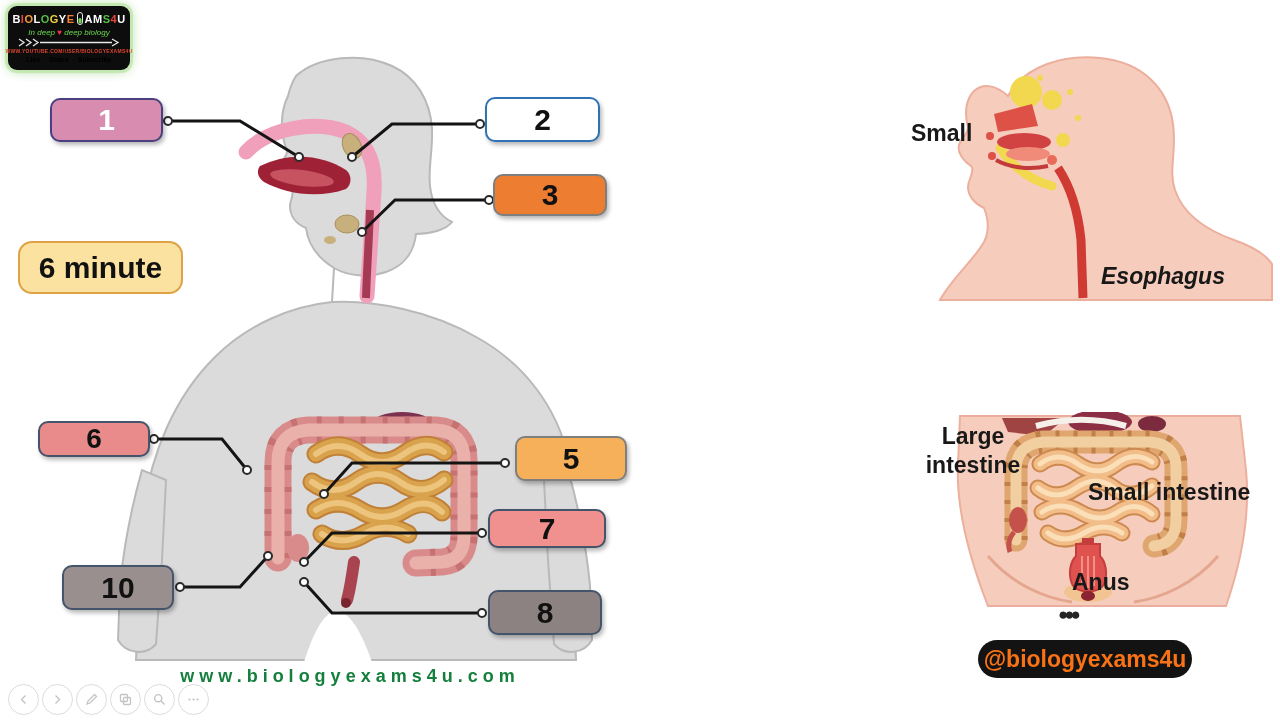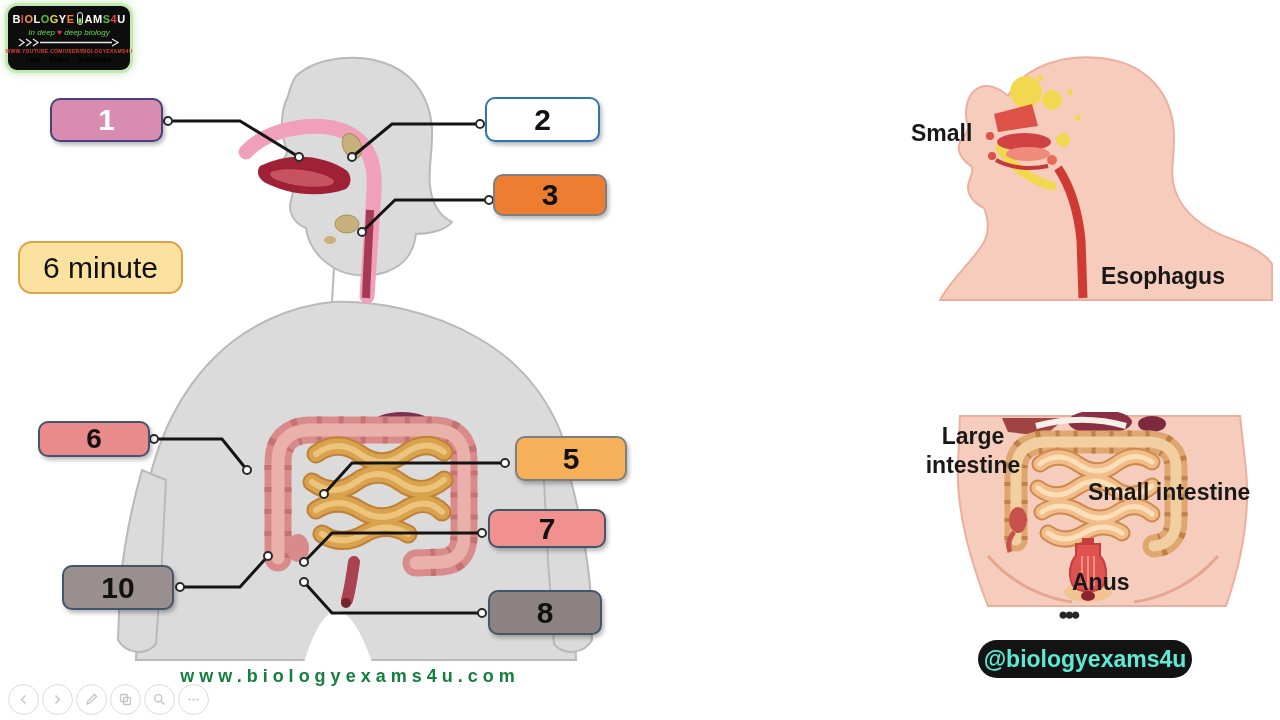--- a/index.html
+++ b/index.html
@@ -28,35 +28,35 @@
   .nb3 { left:493px; top:174px; width:114px; height:42px; }
   .nb6 { left:38px;  top:421px; width:112px; height:36px; font-size:28px; }
   .nb5 { left:515px; top:436px; width:112px; height:45px; }
   .nb7 { left:488px; top:509px; width:118px; height:39px; }
   .nb12{ left:62px;  top:565px; width:112px; height:45px; }
   .nb8 { left:488px; top:590px; width:114px; height:45px; }
 
   
   .duration-badge { position:absolute; left:18px; top:241px; width:165px; height:53px; background:#fbe2a0;
     border:2px solid #dfa244; border-radius:14px; display:flex; align-items:center; justify-content:center;
-    font-size:30px; font-weight:normal; color:#111; z-index:8; }
+    font-size:30px; font-weight:bold; color:#111; z-index:8; }
 
   
   .title-banner { position:absolute; left:0px; top:296px; width:1250px; height:122px; background:#070b06;
     border-radius:26px; display:flex; align-items:center; z-index:20;
     box-shadow:0 -2px 0 rgba(190,225,165,.55), 0 0 10px rgba(110,180,80,.45); }
   .title-banner h1 { font-size:60px; font-weight:bold; color:#ffffff; letter-spacing:.5px; padding-left:22px; white-space:nowrap;
     -webkit-text-stroke:2.2px #ffffff;
     text-shadow:0 0 4px #5ea83a, 0 0 9px #5ea83a, 0 0 16px #4b8f2c, 0 0 26px #3f7d24; }
 
   
   .right-illustration { position:absolute; z-index:1; }
   .anat-label { position:absolute; font-weight:bold; font-size:23px; color:#181818; z-index:7; line-height:1.25; }
   .lbl-mouth { left:911px; top:119px; }
-  .lbl-esophagus { left:1101px; top:262px; }
+  .lbl-esophagus { left:1101px; top:262px;font-style:italic; }
   .lbl-large { left:912px; top:422px; width:122px; text-align:center; }
   .lbl-small { left:1088px; top:478px; }
   .lbl-anus { left:1072px; top:568px; }
   .dots { position:absolute; left:1058px; top:605px; font-size:17px; letter-spacing:-4px; color:#262626; z-index:7; }
   .handle-pill { position:absolute; left:978px; top:640px; width:214px; height:38px; background:#131313; border-radius:20px;
     display:flex; align-items:center; justify-content:center; font-size:23px; font-weight:bold; z-index:7; }
 
   
   .site-url { position:absolute; left:150px; top:666px; width:400px; text-align:center; font-size:18px; font-weight:bold;
     letter-spacing:5px; z-index:7; }
@@ -235,21 +235,21 @@
   <div class="anat-label lbl-mouth">Small</div>
   <div class="anat-label lbl-esophagus">Esophagus</div>
   <div class="anat-label lbl-large">
     <div>Large</div>
     <div>intestine</div>
   </div>
   <div class="anat-label lbl-small">Small intestine</div>
   <div class="anat-label lbl-anus">Anus</div>
   <div class="dots">●●●</div>
   <div class="handle-pill">
-    <span style="color: #5eead4;">@biologyexams4u</span>
+    <span style="color: #f97316;">@biologyexams4u</span>
   </div>
 
   <div class="site-url" style="color: #15803d;">www.biologyexams4u.com</div>
 
   <div class="controls">
     <div class="ctrl-btn">
       <svg width="11" height="11" viewBox="0 0 11 11" fill="none" stroke="#c4c4c4" stroke-width="1.4">
           <path d="M7.5,1.5 L3.5,5.5 L7.5,9.5"></path>
         </svg>
     </div>

